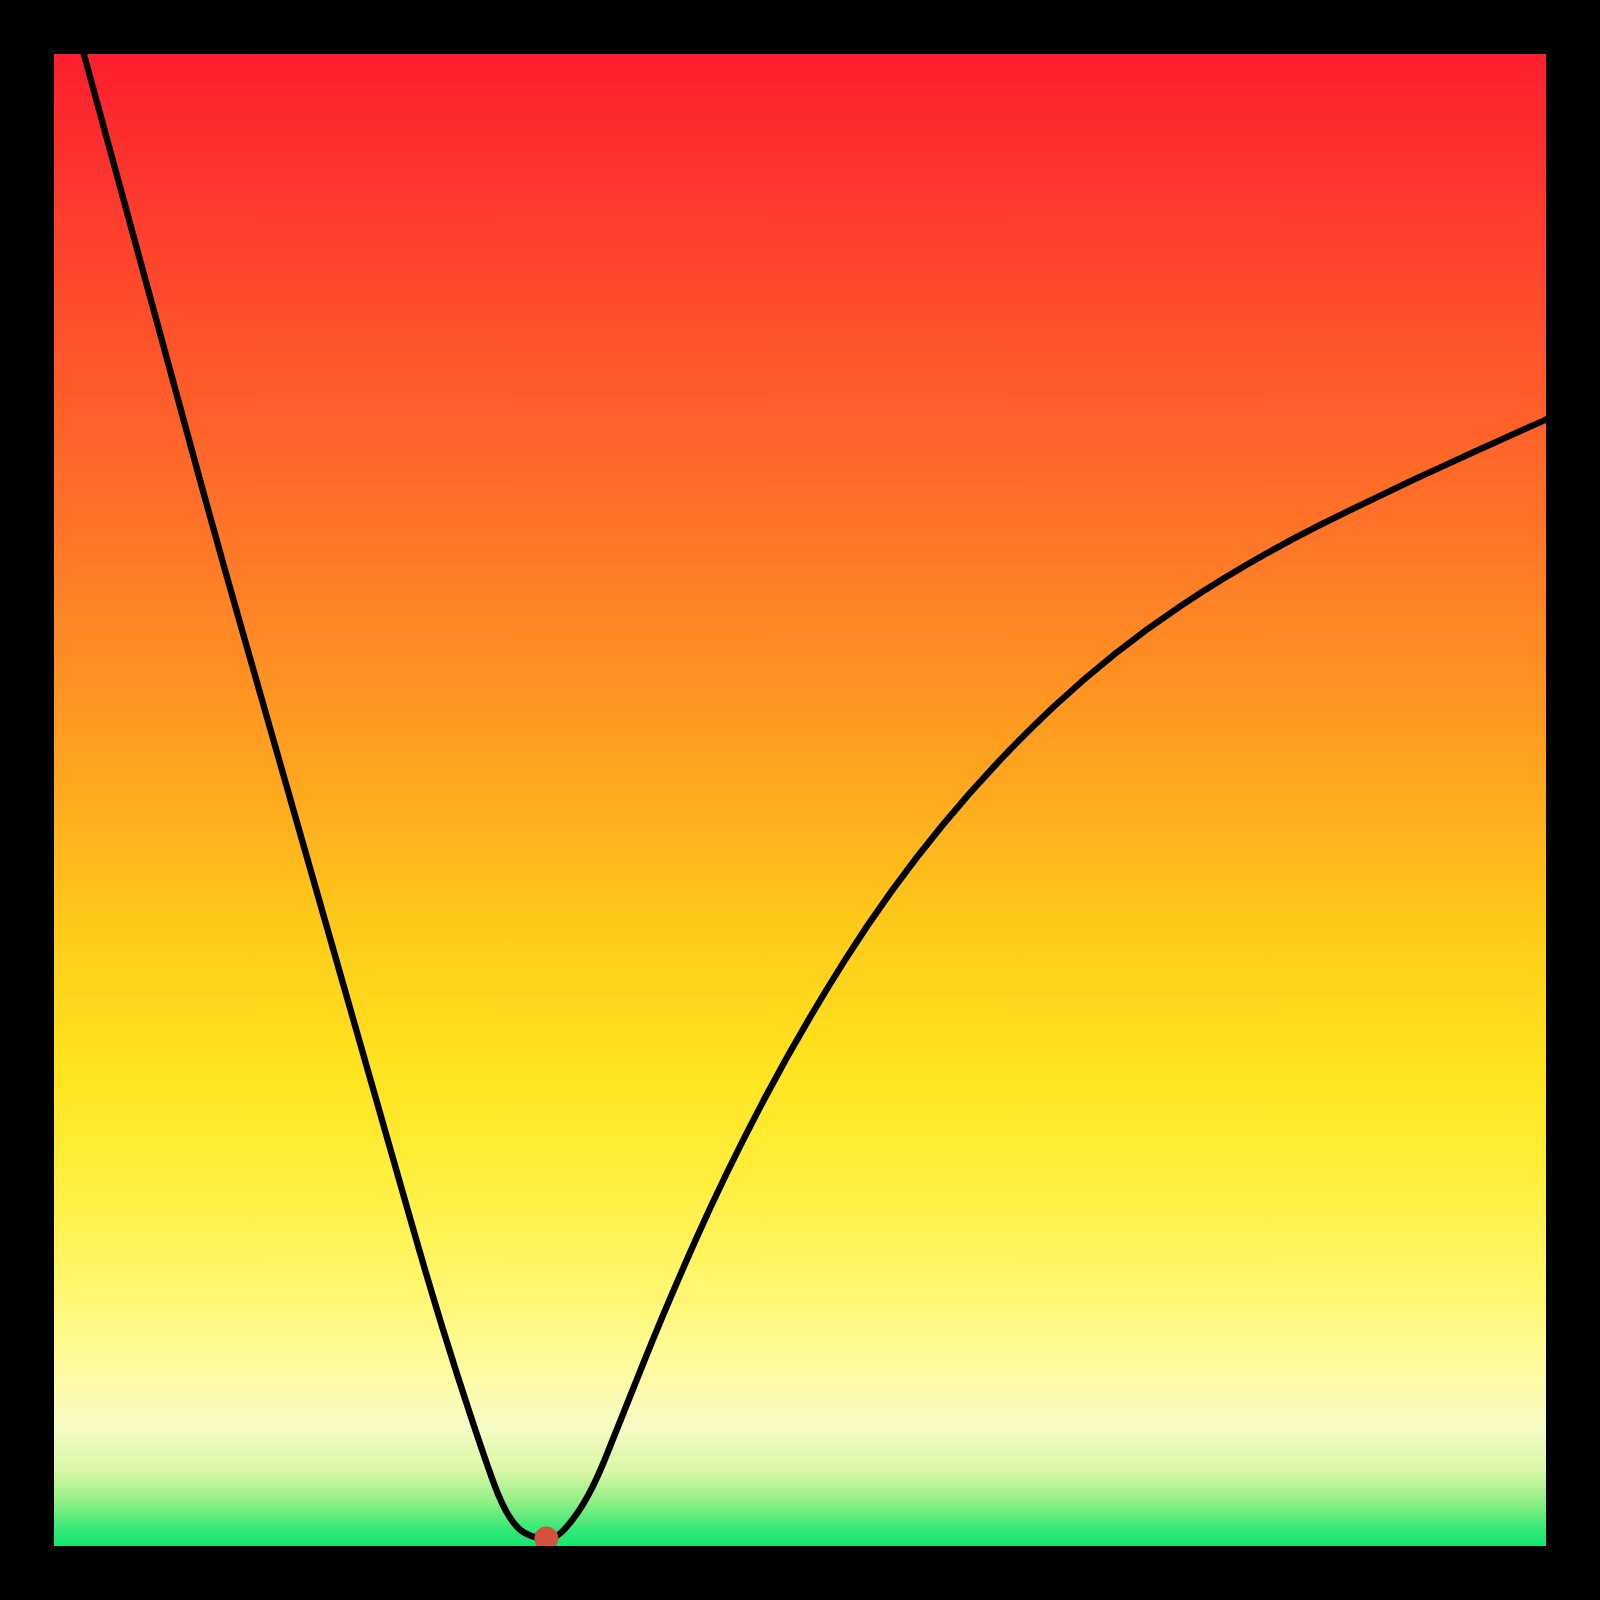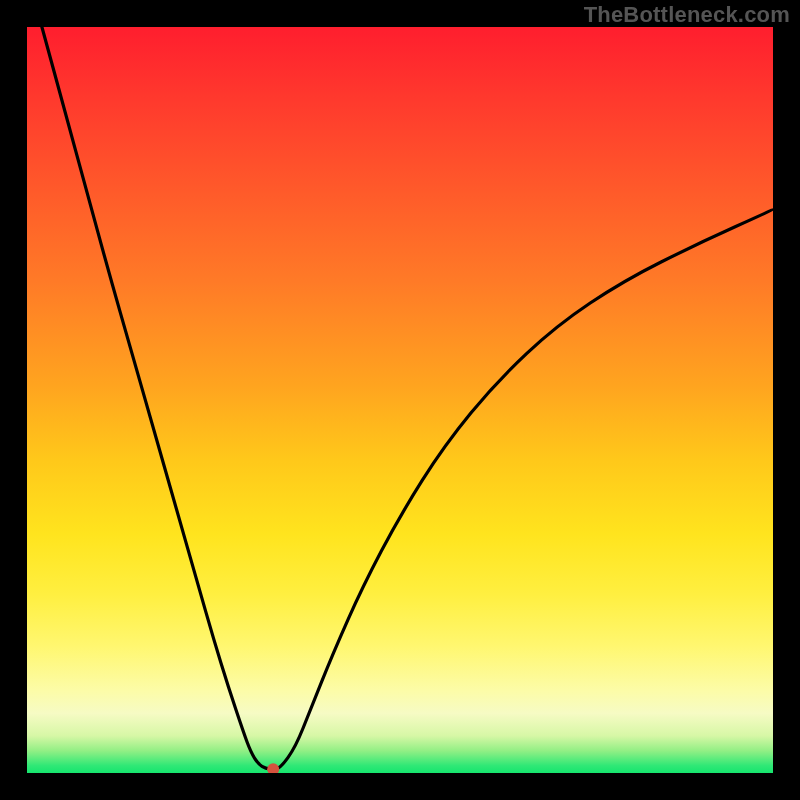--- a/index.html
+++ b/index.html
@@ -75,21 +75,20 @@
   .minimum-dot {
     fill: #d5523e;
     stroke: none;
   }
 </style>
 </head>
 <body>
 
 <div class="frame">
 
-  <div class="watermark">TheBottleneck.com</div>
 
   <div class="plot-area">
     <div class="gradient-bg"></div>
 
     <svg class="curve-svg" viewBox="0 0 746 746" preserveAspectRatio="none">
       <path class="curve-path" d="M 14.92 0.00 Q 14.92 0.00 26.11 41.03 Q 37.30 82.06 48.49 123.09 Q 59.68 164.12 70.87 205.15 Q 82.06 246.18 93.25 285.35 Q 104.44 324.51 115.63 363.68 Q 126.82 402.84 138.01 442.00 Q 149.20 481.17 160.39 520.34 Q 171.58 559.50 179.04 585.61 Q 186.50 611.72 193.96 635.97 Q 201.42 660.21 208.88 682.59 Q 216.34 704.97 220.07 715.04 Q 223.80 725.11 227.53 731.08 Q 231.26 737.05 234.99 739.29 Q 238.72 741.52 242.45 741.90 Q 246.18 742.27 249.91 741.52 Q 253.64 740.78 261.10 730.33 Q 268.56 719.89 276.02 701.24 Q 283.48 682.59 294.67 654.62 Q 305.86 626.64 320.78 593.07 Q 335.70 559.50 354.35 524.07 Q 373.00 488.63 395.38 453.19 Q 417.76 417.76 443.87 386.05 Q 469.98 354.35 499.82 326.38 Q 529.66 298.40 563.23 276.02 Q 596.80 253.64 634.10 234.99 Q 671.40 216.34 708.70 199.56 T 746.00 182.77 "></path>
       <circle class="minimum-dot" cx="246.18" cy="742.27" r="6" fill="#d5523e"></circle>
     </svg>
   </div>
 

